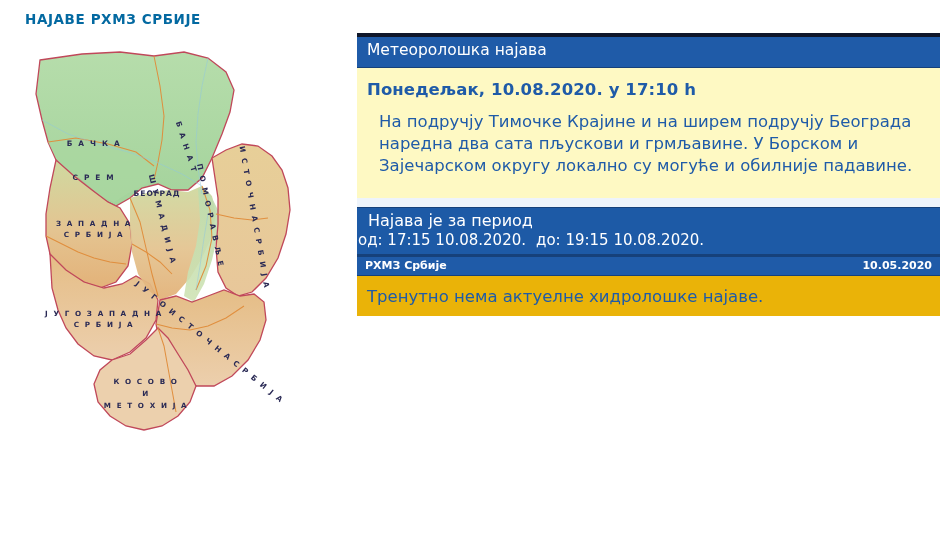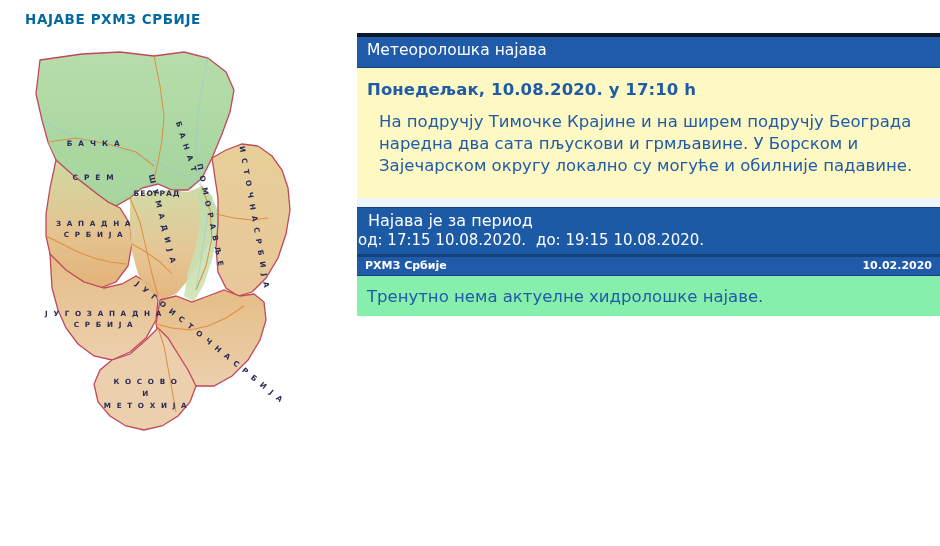--- a/index.html
+++ b/index.html
@@ -77,21 +77,21 @@
     background:#1f5ba8;
     border-top:2px solid #16417a;
     border-bottom:1px solid #16417a;
     color:#ffffff;
     font-size:11px;font-weight:bold;
     height:15px;
     display:flex;align-items:center;justify-content:space-between;
     padding:1px 8px 2px 8px;
   }
   .hydro-wrap{
-    background:#86efac;
+    background:#eab308;
     padding:11px 26px 10px 10px;
   }
   .hydro-text{
     color:#1f5ba8;
     font-size:16.5px;
     margin:0;
   }
 </style>
 </head>
 <body>
@@ -220,20 +220,20 @@
 
   <div class="bar-period">
     <div class="p1">Најава је за период</div>
     <div class="p2">
       <span>од: 17:15 10.08.2020.</span><span class="gapx"></span><span>до: 19:15 10.08.2020.</span>
     </div>
   </div>
 
   <div class="bar-foot">
     <span>РХМЗ Србије</span>
-    <span>10.02.2020</span>
+    <span>10.05.2020</span>
   </div>
 
   <div class="hydro-wrap">
     <p class="hydro-text">Тренутно нема актуелне хидролошке најаве.</p>
   </div>
 
 </div>
 
 </body></html>

